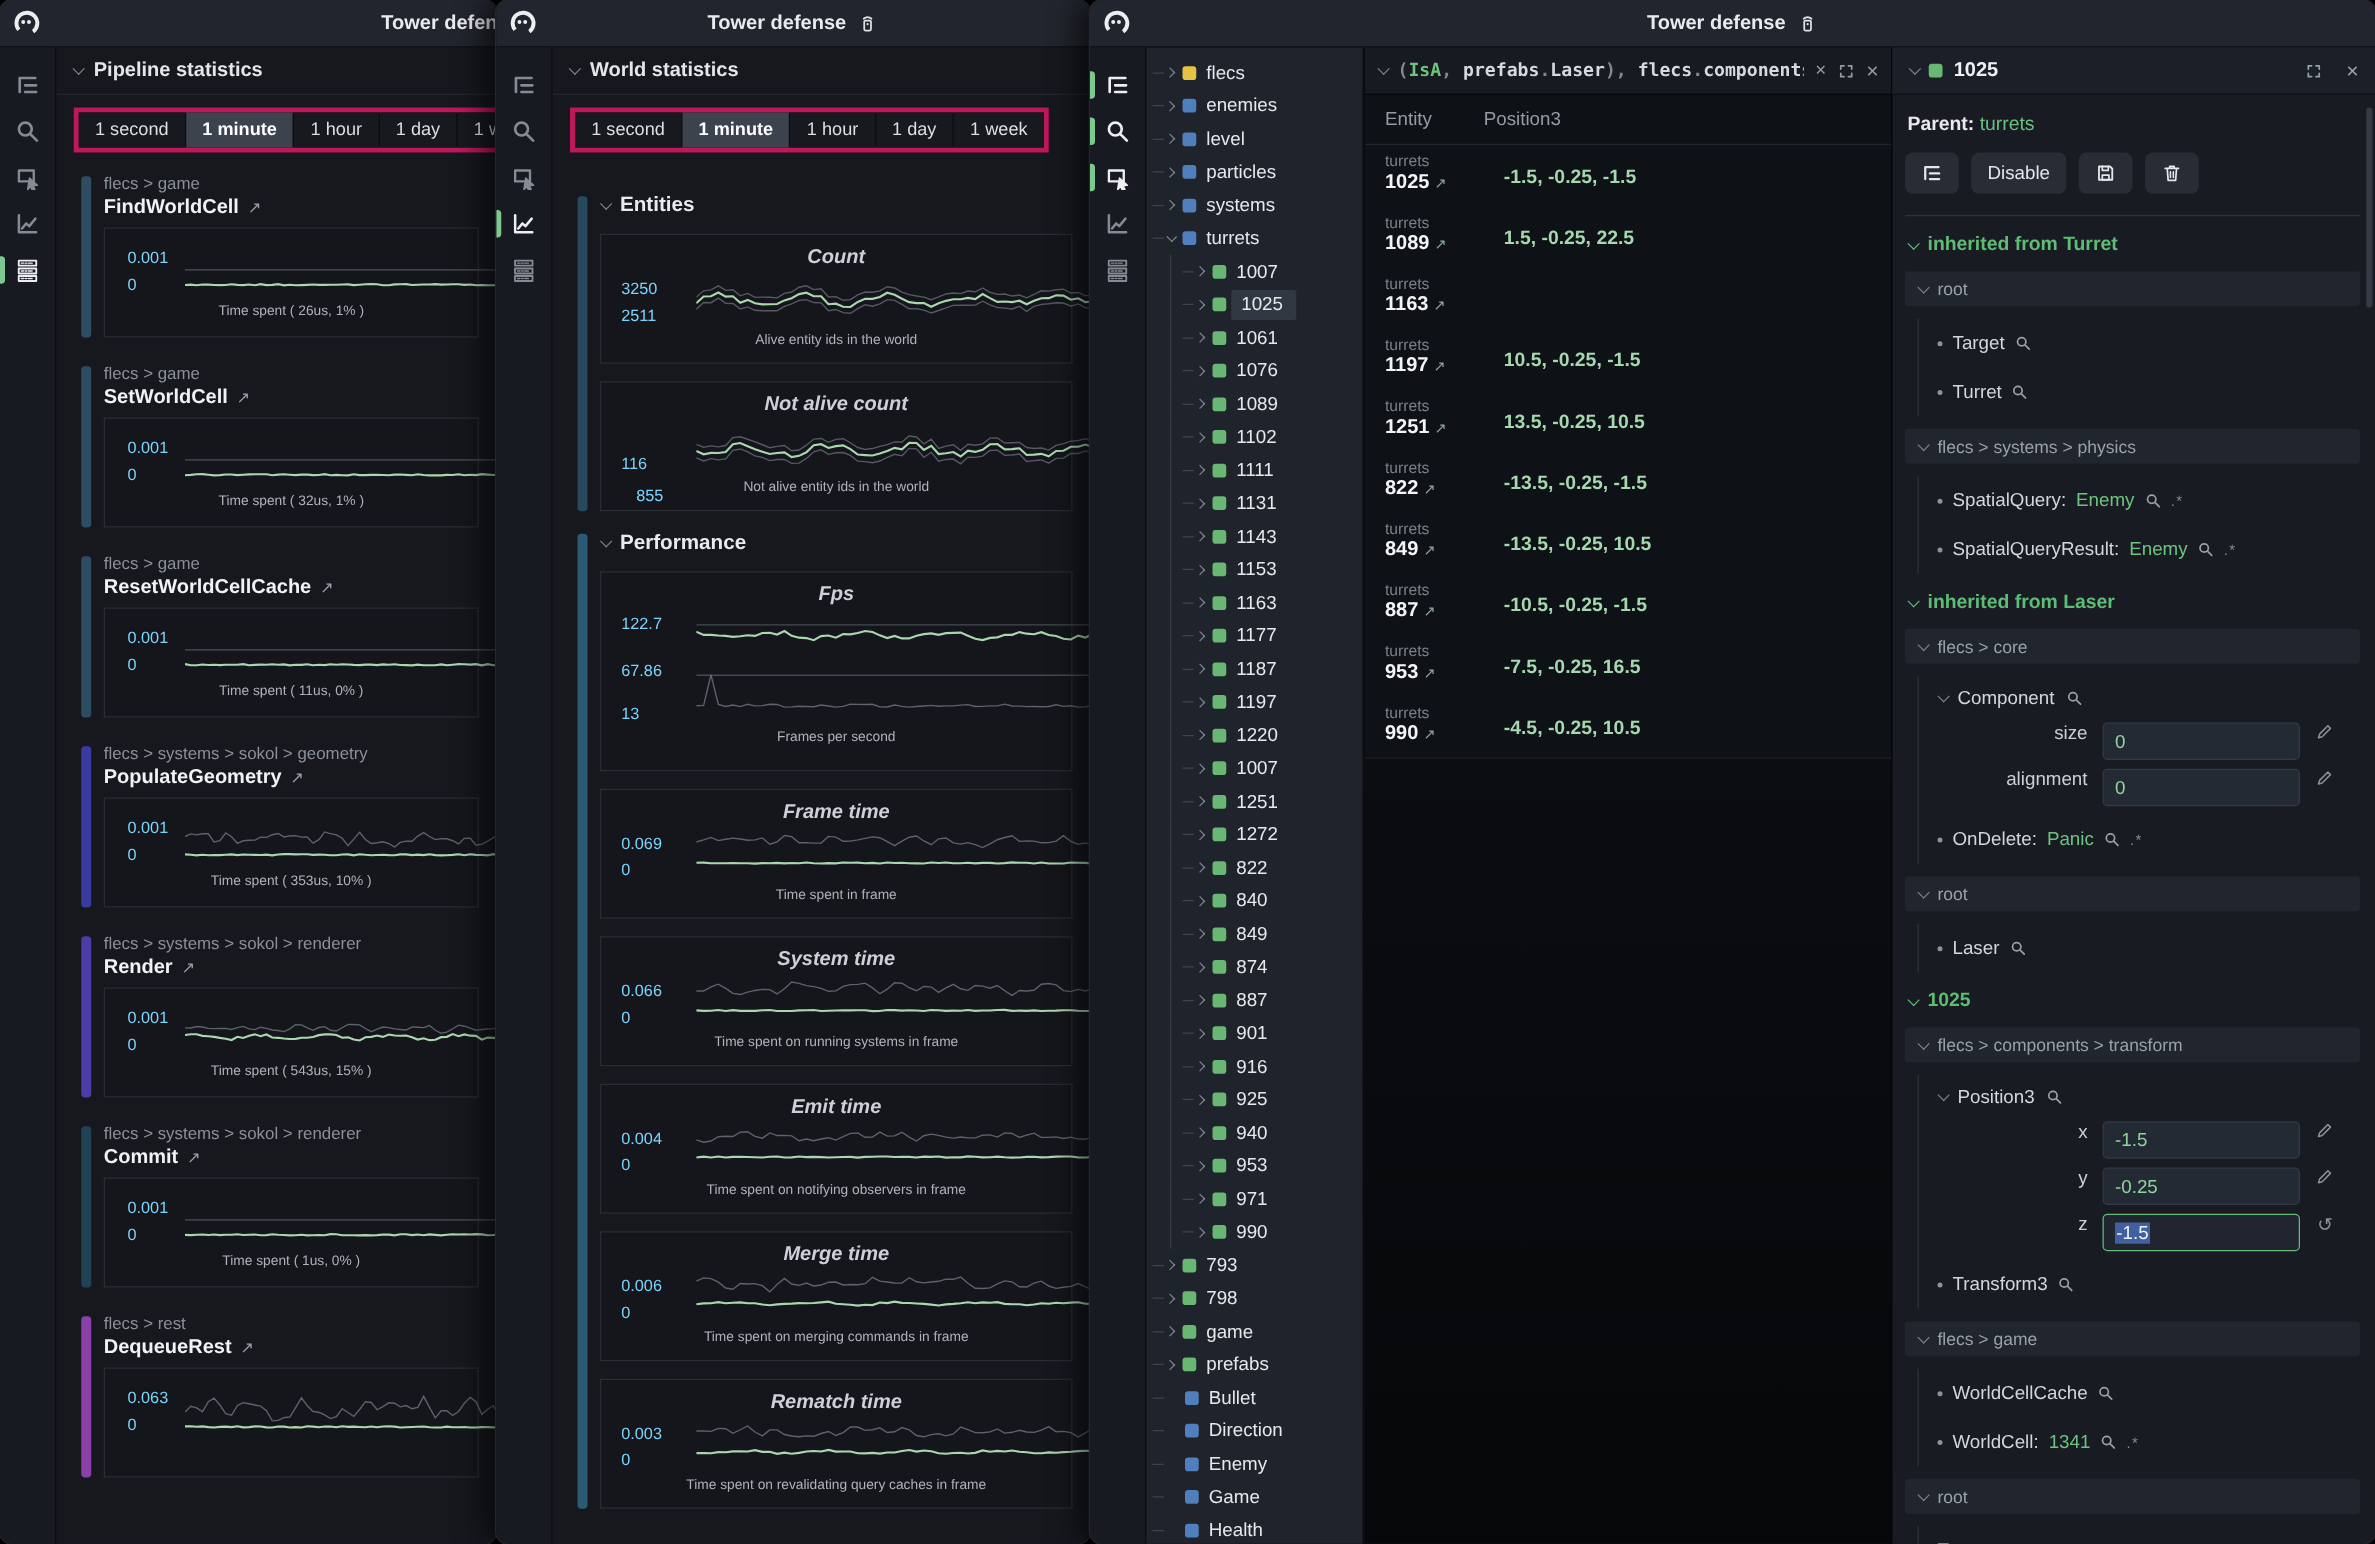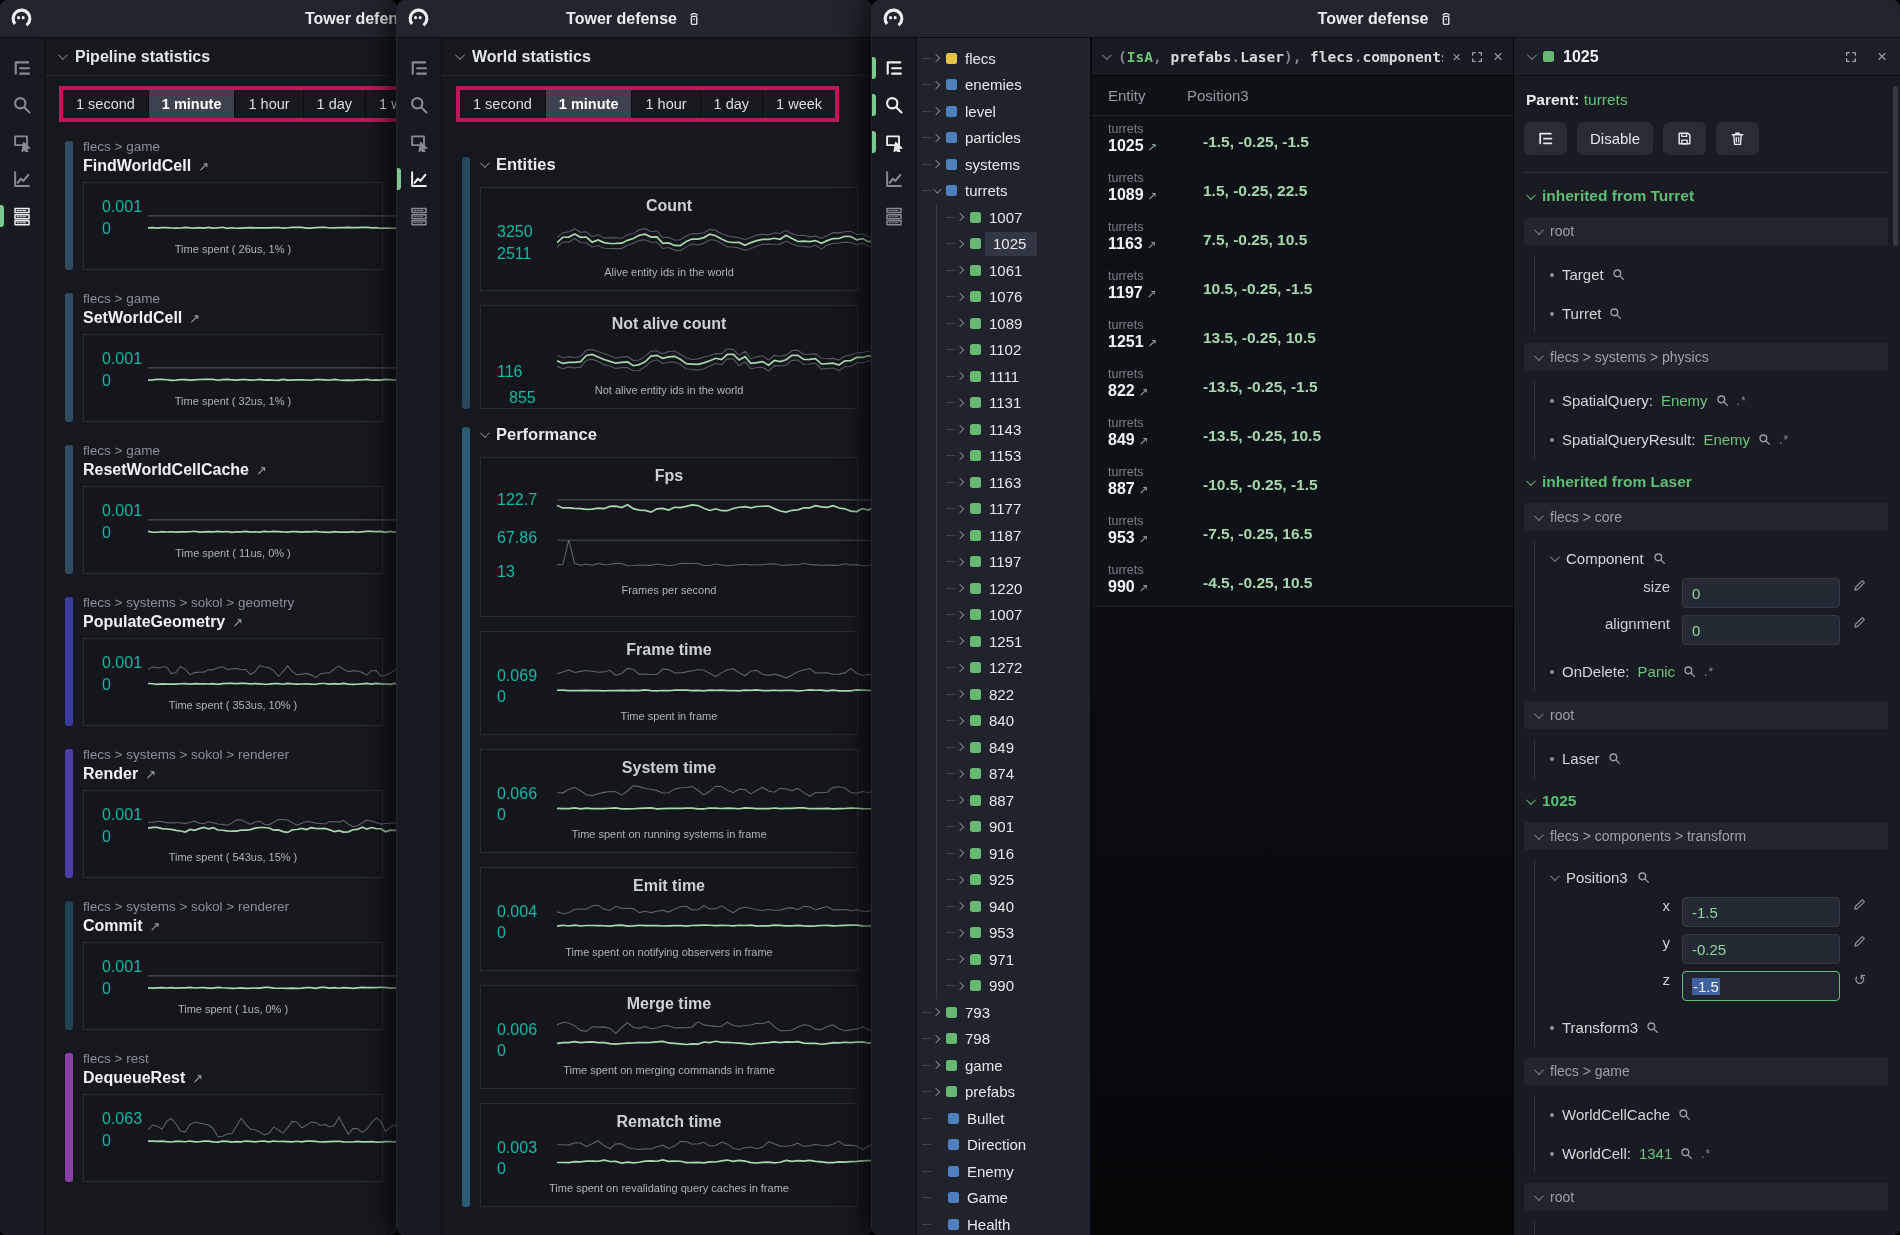--- a/index.html
+++ b/index.html
@@ -38,24 +38,24 @@
   .tab { padding:6px 13px; font-size:14.5px; color:#dcdfe3; background:#17191f; white-space:nowrap; }
   .tab.active { background:#3c424e; font-weight:700; color:#fff; }
 
   .scrollarea { flex:1; overflow:hidden; padding:8px 14px 0 20px; }
   .card { position:relative; margin-bottom:21px; padding-left:18px; }
   .accent { position:absolute; left:0; top:2px; bottom:0; width:8px; border-radius:3px; }
   .crumb { font-size:13.5px; color:#8a9099; margin-bottom:3px; }
   .cname { font-size:16px; font-weight:700; color:#f0f2f4; display:flex; align-items:center; gap:7px; }
   .ext { color:#9aa0a8; font-weight:400; font-size:13px; }
   .cbox { position:relative; border:1px solid #282c33; margin-top:7px; background:#14161b; }
-  .ylab { position:absolute; font-size:16px; color:#14b8a6; }
+  .ylab { position:absolute; font-size:13px; color:#7dd3fc; }
   .cap { position:absolute; left:0; right:0; text-align:center; font-size:11px; color:#aeb3ba; }
   .wtitle { position:absolute; top:9px; left:0; right:0; text-align:center; font-size:16px;
-    font-weight:700; color:#cdd1d7; }
+    font-weight:700; color:#cdd1d7;font-style:italic; }
   .lines { position:absolute; }
 
   .wsection { position:relative; padding-left:18px; margin-bottom:4px; }
   .wsec-head { display:flex; align-items:center; gap:9px; color:#e8eaed; font-weight:700;
     font-size:16.5px; margin:16px 0 13px; }
   .wcard { position:relative; border:1px solid #282c33; background:#14161b; margin-bottom:14px; }
 
   
   .tree-panel { width:175px; flex:none; background:#1f232b; border-right:2px solid #0b0c0f;
     padding-top:7px; overflow:hidden; }
@@ -845,21 +845,20 @@
               <div class="qg">turrets</div>
               <div class="qid">1089<span class="qarrow">↗</span></div>
             </div>
             <div class="qpos">1.5, -0.25, 22.5</div>
           </div>
           <div class="qrow">
             <div class="qe">
               <div class="qg">turrets</div>
               <div class="qid">1163<span class="qarrow">↗</span></div>
             </div>
-            <div class="qpos">7.5, -0.25, 10.5</div>
           </div>
           <div class="qrow">
             <div class="qe">
               <div class="qg">turrets</div>
               <div class="qid">1197<span class="qarrow">↗</span></div>
             </div>
             <div class="qpos">10.5, -0.25, -1.5</div>
           </div>
           <div class="qrow">
             <div class="qe">

